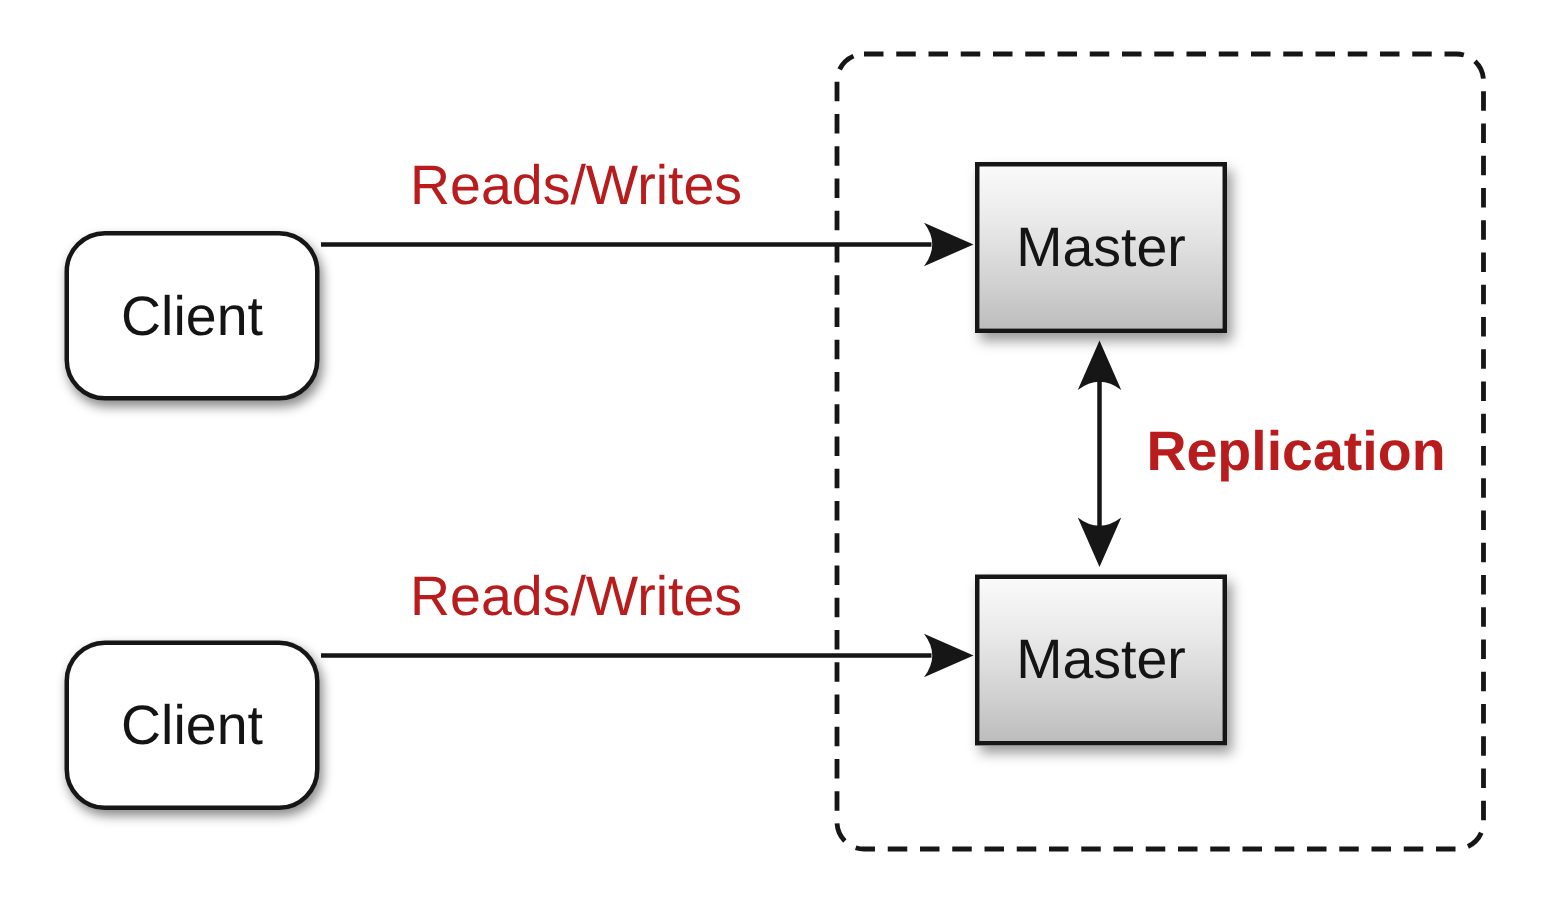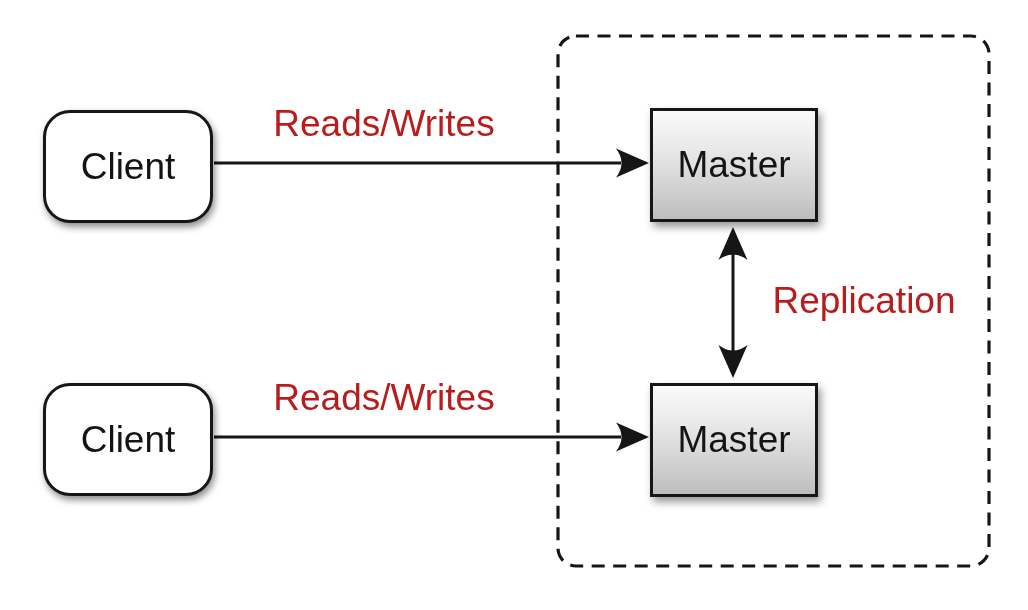--- a/index.html
+++ b/index.html
@@ -31,20 +31,21 @@
     box-sizing: border-box;
   }
   .client-node {
     left: 43px;
     width: 170px;
     height: 113px;
     background: #ffffff;
     border: 3.5px solid #161616;
     border-radius: 27px;
     box-shadow: 2px 4px 7px rgba(0,0,0,0.45);
+    margin-top: 44px;
   }
   .client-1 { top: 110px; }
   .client-2 { top: 383px; }
   .master-node {
     left: 650px;
     width: 168px;
     height: 114px;
     background: linear-gradient(180deg, #fafafa 0%, #e9e9e9 35%, #cfcfcf 75%, #bdbdbd 100%);
     border: 3.5px solid #161616;
     box-shadow: 3px 5px 8px rgba(0,0,0,0.40);
@@ -55,21 +56,21 @@
   .edge-label {
     position: absolute;
     font-size: 37px;
     color: #b91c1c;
     text-align: center;
     white-space: nowrap;
     line-height: 1.1;
   }
   .rw-label-1 { left: 234px; width: 300px; top: 104px; }
   .rw-label-2 { left: 234px; width: 300px; top: 378px; }
-  .replication-label { left: 738px; width: 252px; top: 281px; }
+  .replication-label { left: 738px; width: 252px; top: 281px; font-weight: bold; }
 </style>
 </head>
 <body>
 
 <div class="canvas">
 
   <svg class="arrow-layer" viewBox="0 0 1028 610" xmlns="http://www.w3.org/2000/svg">
 
     <rect x="558" y="36" width="431" height="530" rx="18" ry="18" fill="none" stroke="#161616" stroke-width="3.2" stroke-dasharray="13 8.5"></rect>
 

